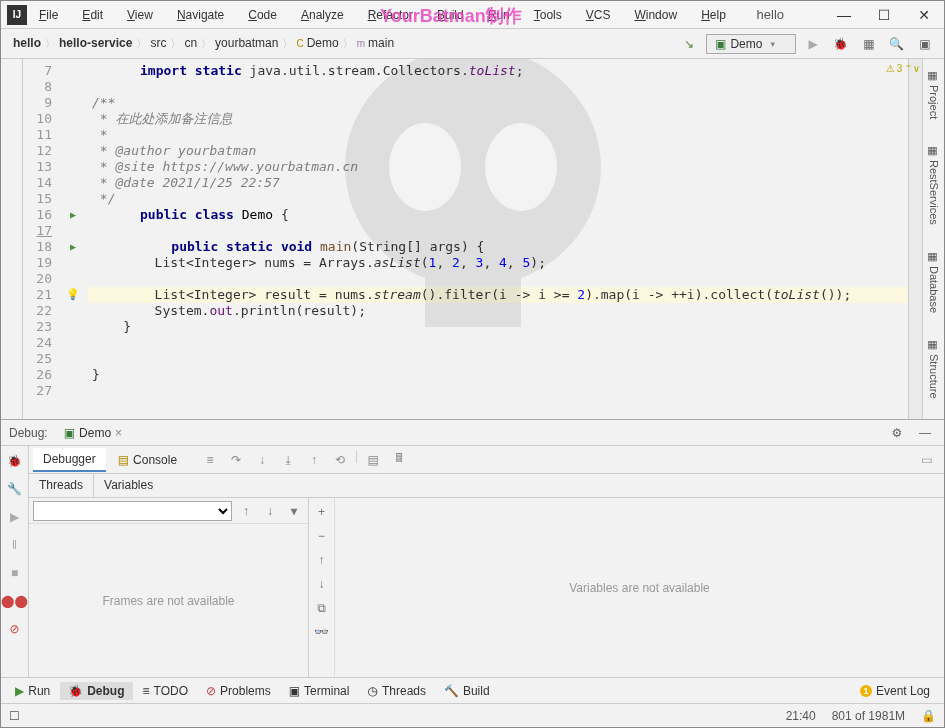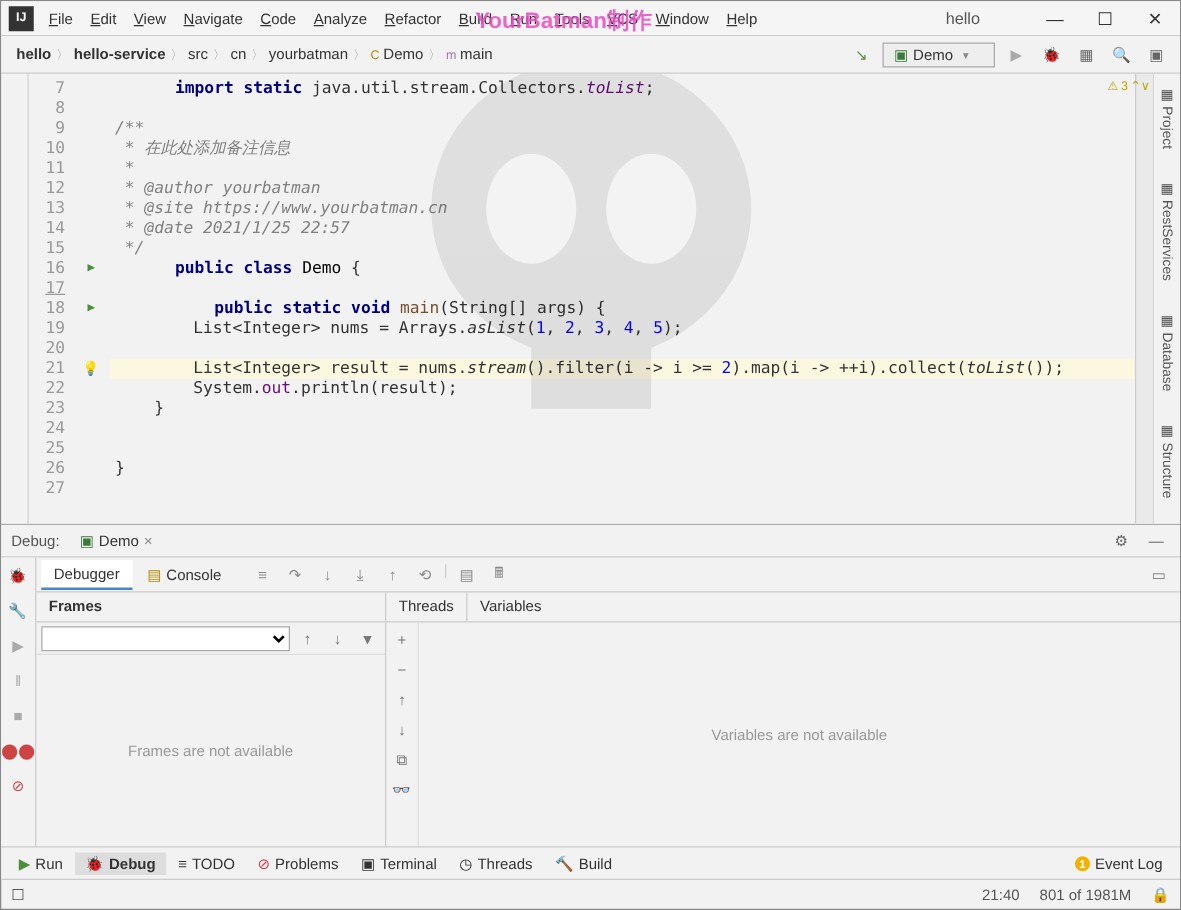--- a/index.html
+++ b/index.html
@@ -1,20 +1,20 @@
 <!DOCTYPE html>
 <html><head>
 <meta charset="utf-8">
 <style>
 * { margin: 0; padding: 0; box-sizing: border-box; }
 body { font-family: "Segoe UI", Arial, sans-serif; font-size: 12px; background: #f2f2f2; color: #333; overflow: hidden; }
 .window { width: 945px; height: 728px; display: flex; flex-direction: column; background: #f2f2f2; border: 1px solid #888; }
 .titlebar { height: 28px; display: flex; align-items: center; background: #f5f5f5; border-bottom: 1px solid #ccc; }
 .app-icon { width: 20px; height: 20px; margin: 0 6px; background: #333; color: #fff; display: flex; align-items: center; justify-content: center; font-size: 10px; font-weight: bold; }
-.menu { display: flex; gap: 2px; flex: 1; }
+.menu { display: flex; gap: 12px; flex: 1; }
 .menu-item { padding: 4px 6px; cursor: pointer; }
 .menu-item u { text-decoration: underline; }
 .watermark { position: absolute; left: 380px; top: 4px; color: #e84cc2; font-size: 18px; font-weight: bold; font-family: "Microsoft YaHei", sans-serif; pointer-events: none; opacity: 0.85; z-index: 5; }
 .project-name { margin-right: 40px; color: #555; font-size: 13px; }
 .win-controls { display: flex; }
 .win-btn { width: 40px; height: 28px; display: flex; align-items: center; justify-content: center; cursor: pointer; font-size: 14px; }
 
 .navbar { height: 30px; display: flex; align-items: center; background: #f2f2f2; border-bottom: 1px solid #ccc; padding: 0 8px; gap: 4px; }
 .crumb { padding: 2px 4px; cursor: pointer; font-size: 12px; color: #333; }
 .crumb.bold { font-weight: bold; }
@@ -259,21 +259,20 @@
             <span style="color:#ccc;">|</span>
             <div class="dbg-ico">▤</div>
             <div class="dbg-ico">🖩</div>
           </div>
           <div class="dbg-tabs-right">
             <div class="dbg-ico">▭</div>
           </div>
         </div>
 
         <div class="debug-sub-row">
-          <div class="frames-header sub-active">Frames</div>
           <div class="frames-header" style="width:auto;border-right:1px solid #ccc;">Threads</div>
           <div class="vars-header">Variables</div>
         </div>
 
         <div class="debug-main-row">
           <div class="frames-pane">
             <div class="frames-toolbar">
               <select class="frames-combo"></select>
               <div class="tb-btn">↑</div>
               <div class="tb-btn">↓</div>

